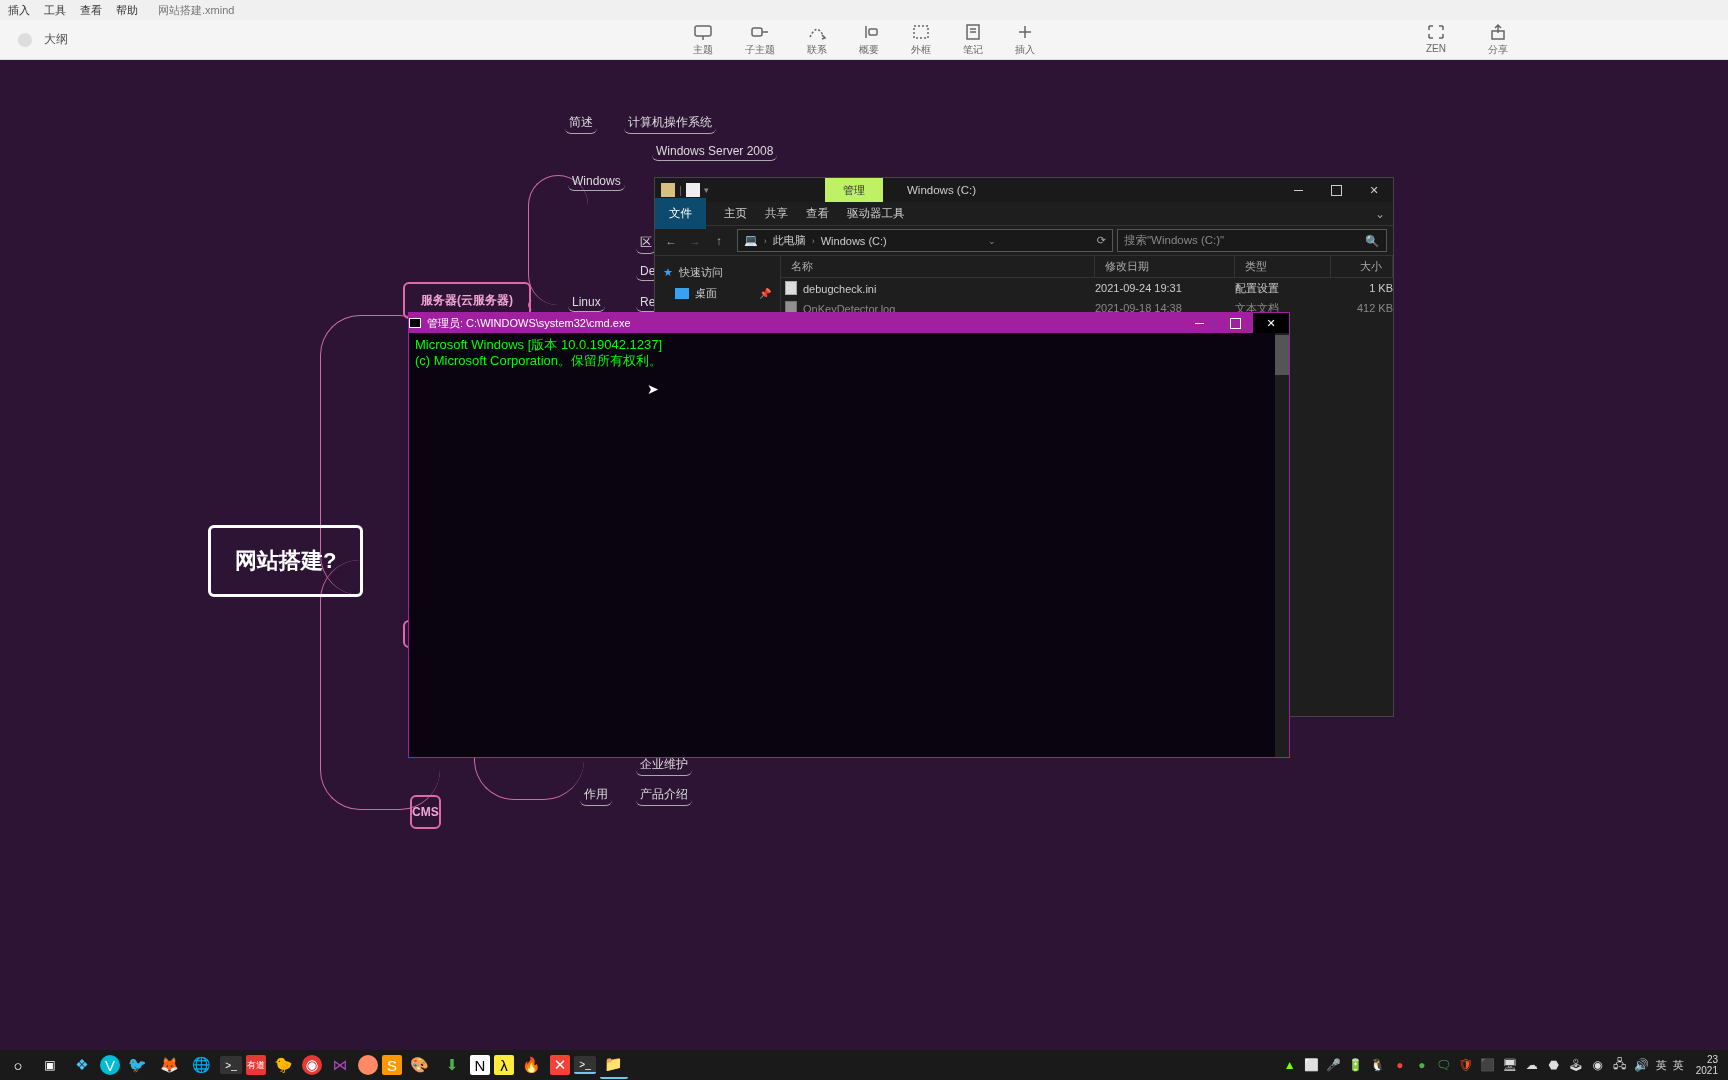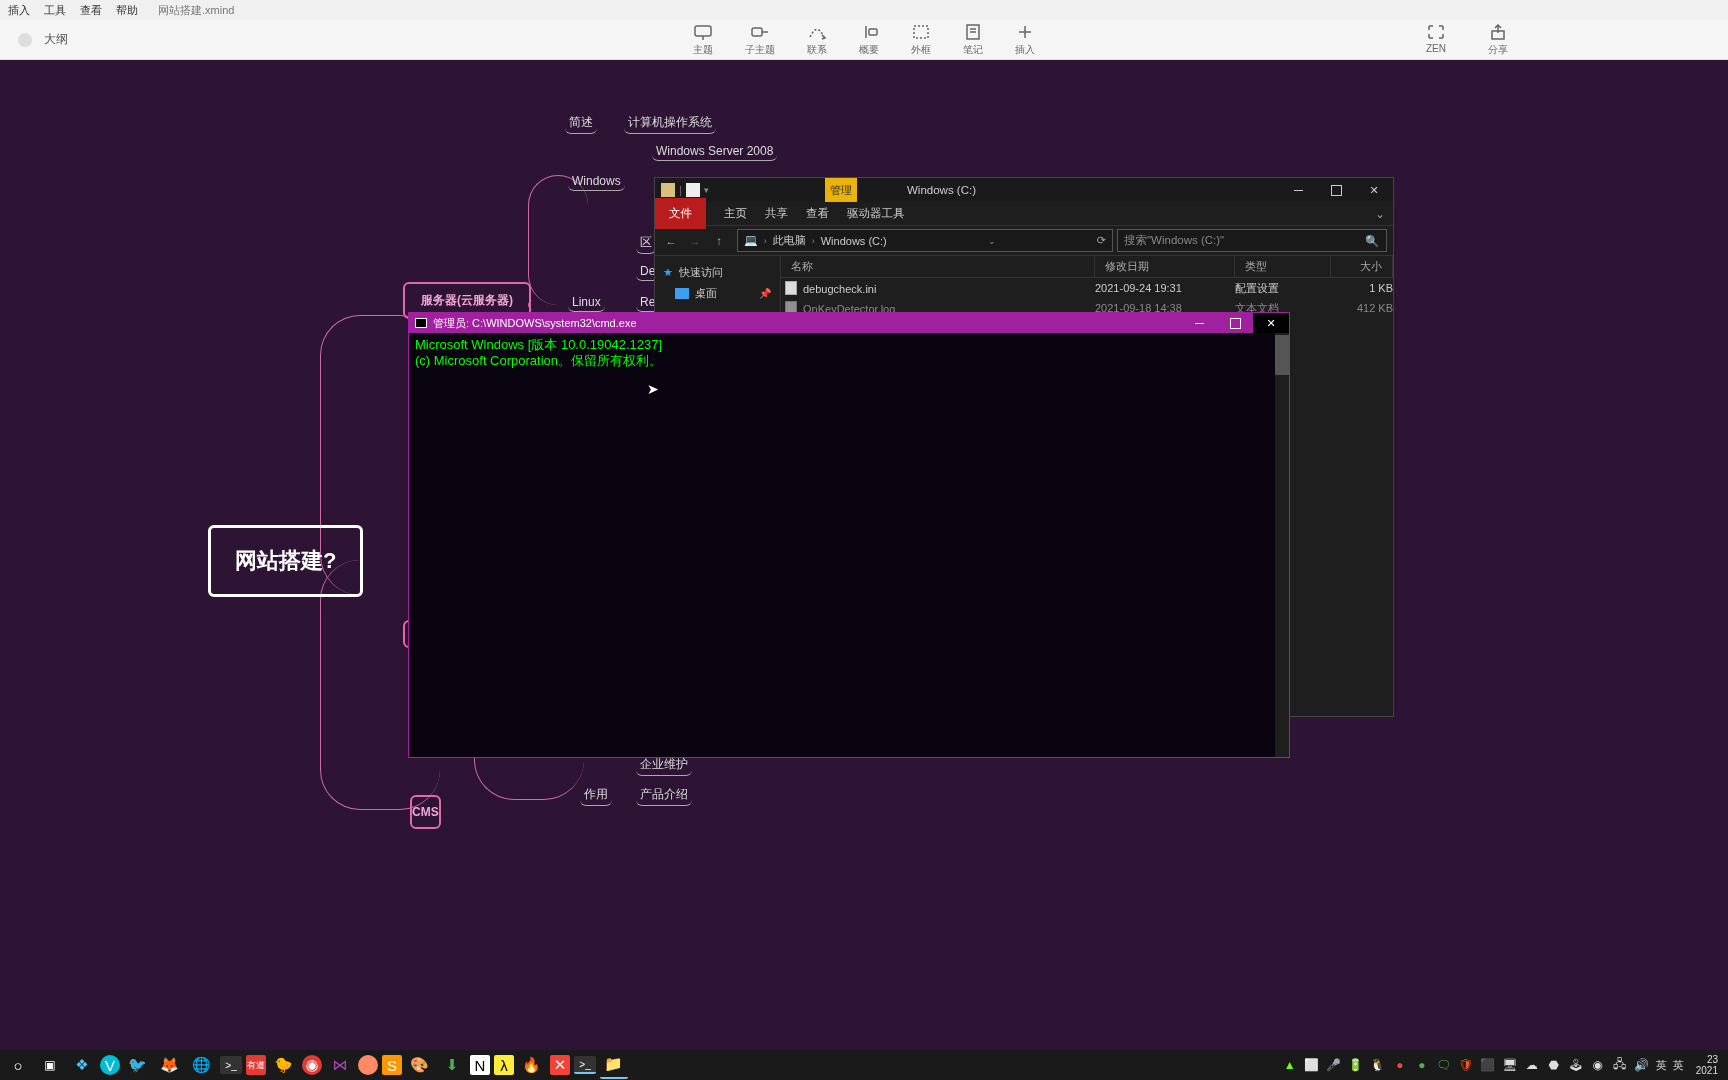--- a/index.html
+++ b/index.html
@@ -28,26 +28,26 @@
 .edge{position:absolute;border:1.5px solid #d16aa8;border-radius:40px;pointer-events:none}
 
 .xmind-status{position:absolute;bottom:0;left:0;right:0;height:28px;background:#f5f5f5;display:flex;align-items:center;justify-content:flex-end;padding:0 14px;gap:14px;font-size:11px;color:#555;border-top:1px solid #ddd}
 .xmind-status svg{width:16px;height:16px;stroke:#555;fill:none}
 
 
 .explorer{position:absolute;left:654px;top:177px;width:740px;height:540px;background:#1e1e1e;border:1px solid #444;display:flex;flex-direction:column;color:#ccc;font-size:11.5px}
 .ex-title{height:24px;background:#1a1a1a;display:flex;align-items:center;position:relative}
 .ex-icons-left{display:flex;align-items:center;gap:4px;padding-left:6px}
 .ex-icons-left .sq{width:14px;height:14px;background:#d8c080}
-.ex-tab-mgr{position:absolute;left:170px;top:0;height:24px;padding:0 5px;background:#eab308;color:#333;display:flex;align-items:center;font-size:11px}
+.ex-tab-mgr{position:absolute;left:170px;top:0;height:24px;padding:0 18px;background:#bef264;color:#333;display:flex;align-items:center;font-size:11px}
 .ex-title-text{position:absolute;left:252px;color:#ccc}
 .ex-wbtns{position:absolute;right:0;display:flex}
 .ex-wbtns div{width:38px;height:24px;display:flex;align-items:center;justify-content:center;cursor:pointer;color:#ccc}
 .ex-ribbon{height:24px;background:#1e1e1e;display:flex;align-items:center;padding-left:8px;gap:18px;font-size:11.5px;border-bottom:1px solid #333;position:relative}
-.ex-ribbon .active{background:#b91c1c;color:#fff;padding:8px 14px;margin-left:-8px}
+.ex-ribbon .active{background:#0c4a6e;color:#fff;padding:8px 14px;margin-left:-8px}
 .ex-ribbon .chev{position:absolute;right:8px;color:#aaa}
 .ex-addr{height:30px;display:flex;align-items:center;padding:3px 6px;gap:4px;border-bottom:1px solid #333}
 .ex-nav-btn{width:20px;display:flex;justify-content:center;cursor:pointer;color:#aaa}
 .ex-path{flex:1;display:flex;align-items:center;gap:6px;padding-left:6px;border:1px solid #555;height:23px;margin-left:4px;font-size:11px;background:#191919}
 .ex-path .sep{color:#888;font-size:9px}
 .ex-path .ref{margin-left:auto;margin-right:6px;color:#aaa}
 .ex-search{width:270px;border:1px solid #555;height:23px;display:flex;align-items:center;padding:0 6px;color:#888;background:#191919;justify-content:space-between}
 .ex-body{flex:1;display:flex;overflow:hidden}
 .ex-side{width:126px;border-right:1px solid #333;padding:6px 0}
 .ex-side-item{display:flex;align-items:center;gap:6px;padding:3px 8px;font-size:11px;cursor:pointer}
@@ -60,21 +60,21 @@
 .c-name{flex:1}
 .c-date{width:140px}
 .c-type{width:96px}
 .c-size{width:62px;text-align:right}
 .ex-row{display:flex;height:20px;align-items:center;font-size:11px}
 .ex-row .c-name{display:flex;align-items:flex-end;gap:6px}
 .ex-row .fi{width:12px;height:14px;background:#ddd;border:1px solid #aaa;margin-left:4px}
 
 
 .cmd{position:absolute;left:408px;top:312px;width:882px;height:446px;background:#0a0410;border:1px solid #a020a0;display:flex;flex-direction:column}
-.cmd-title{height:20px;background:#a020a0;display:flex;align-items:center;padding-left:6px;font-size:11px;color:#fff;position:relative}
+.cmd-title{height:20px;background:#a020a0;display:flex;align-items:center;font-size:11px;color:#fff;position:relative}
 .cmd-title .ico{width:12px;height:10px;background:#000;border:1px solid #fff;margin-right:6px}
 .cmd-wbtns{position:absolute;right:0;display:flex}
 .cmd-wbtns div{width:36px;height:20px;display:flex;align-items:center;justify-content:center;cursor:pointer;color:#fff;font-size:12px}
 .cmd-wbtns .close{background:#000}
 .cmd-body{flex:1;padding:4px 6px;font-family:Consolas,monospace;font-size:13px;color:#00ff00;line-height:1.2;position:relative;overflow:hidden}
 .cmd-body .cursor{position:absolute;color:#fff}
 .cmd-scroll{position:absolute;right:0;top:20px;bottom:0;width:14px;background:#1e1e1e}
 .cmd-scroll .thumb{background:#555;height:40px;margin-top:2px}
 
 

